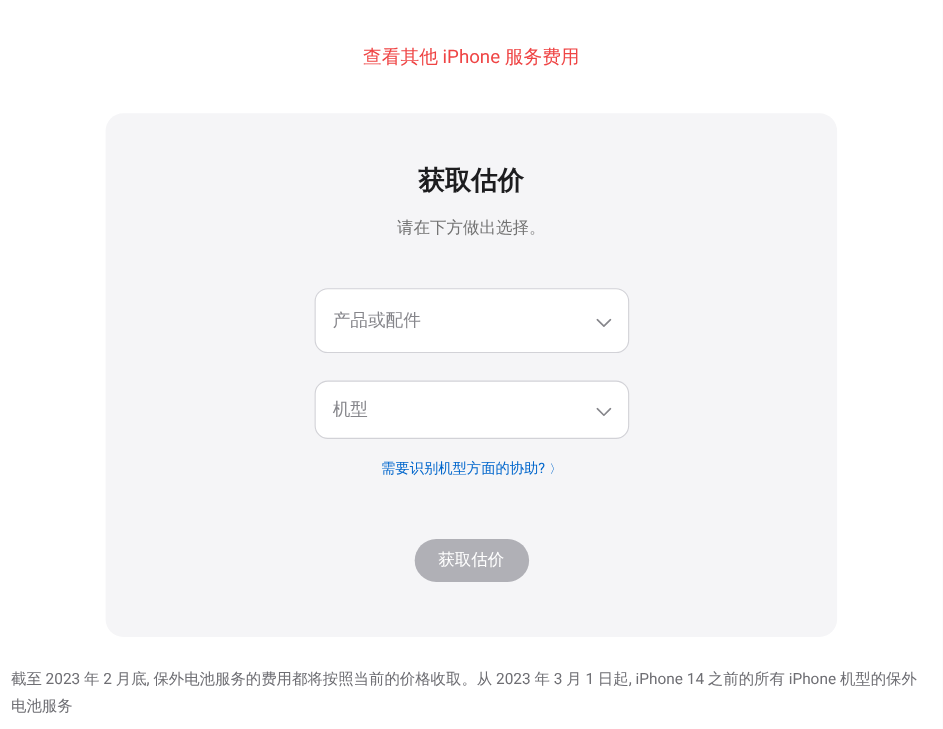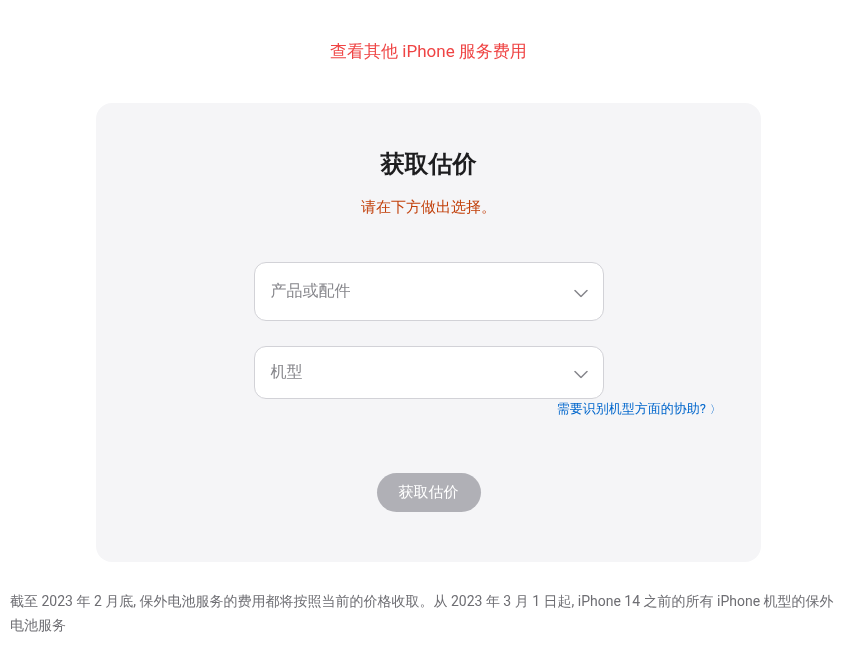--- a/index.html
+++ b/index.html
@@ -31,59 +31,58 @@
       text-align: center;
     }
     .card-title {
       font-size: 24px;
       font-weight: 600;
       color: #1d1d1f;
       margin-bottom: 18px;
     }
     .card-subtitle {
       font-size: 15px;
-      color: #c2410c;
+      color: #737373;
       margin-bottom: 45px;
     }
     .select-row {
       position: relative;
-      width: 350px;
+      width: 286px;
       margin: 0 auto 25px auto;
     }
     .select-box {
       width: 100%;
       background: #fff;
       border: 1px solid #d2d2d7;
       border-radius: 12px;
       padding: 18px 40px 18px 16px;
       font-size: 16px;
       color: #86868b;
       text-align: left;
       cursor: pointer;
       appearance: none;
       position: relative;
     }
     .select-row.short {
-      margin-bottom: 1px;
+      margin-bottom: 18px;
     }
     .select-row.short .select-box {
       padding: 15px 40px 15px 16px;
     }
     .chevron {
       position: absolute;
       right: 16px;
       top: 50%;
       transform: translateY(-50%);
       pointer-events: none;
       color: #86868b;
     }
     .help-link {
       font-size: 13px;
       margin-bottom: 55px;
-      text-align: right;
     }
     .help-link a {
       color: #0066cc;
       text-decoration: none;
     }
     .help-link .arrow {
       margin-left: 4px;
       color: #0066cc;
       font-size: 11px;
     }

